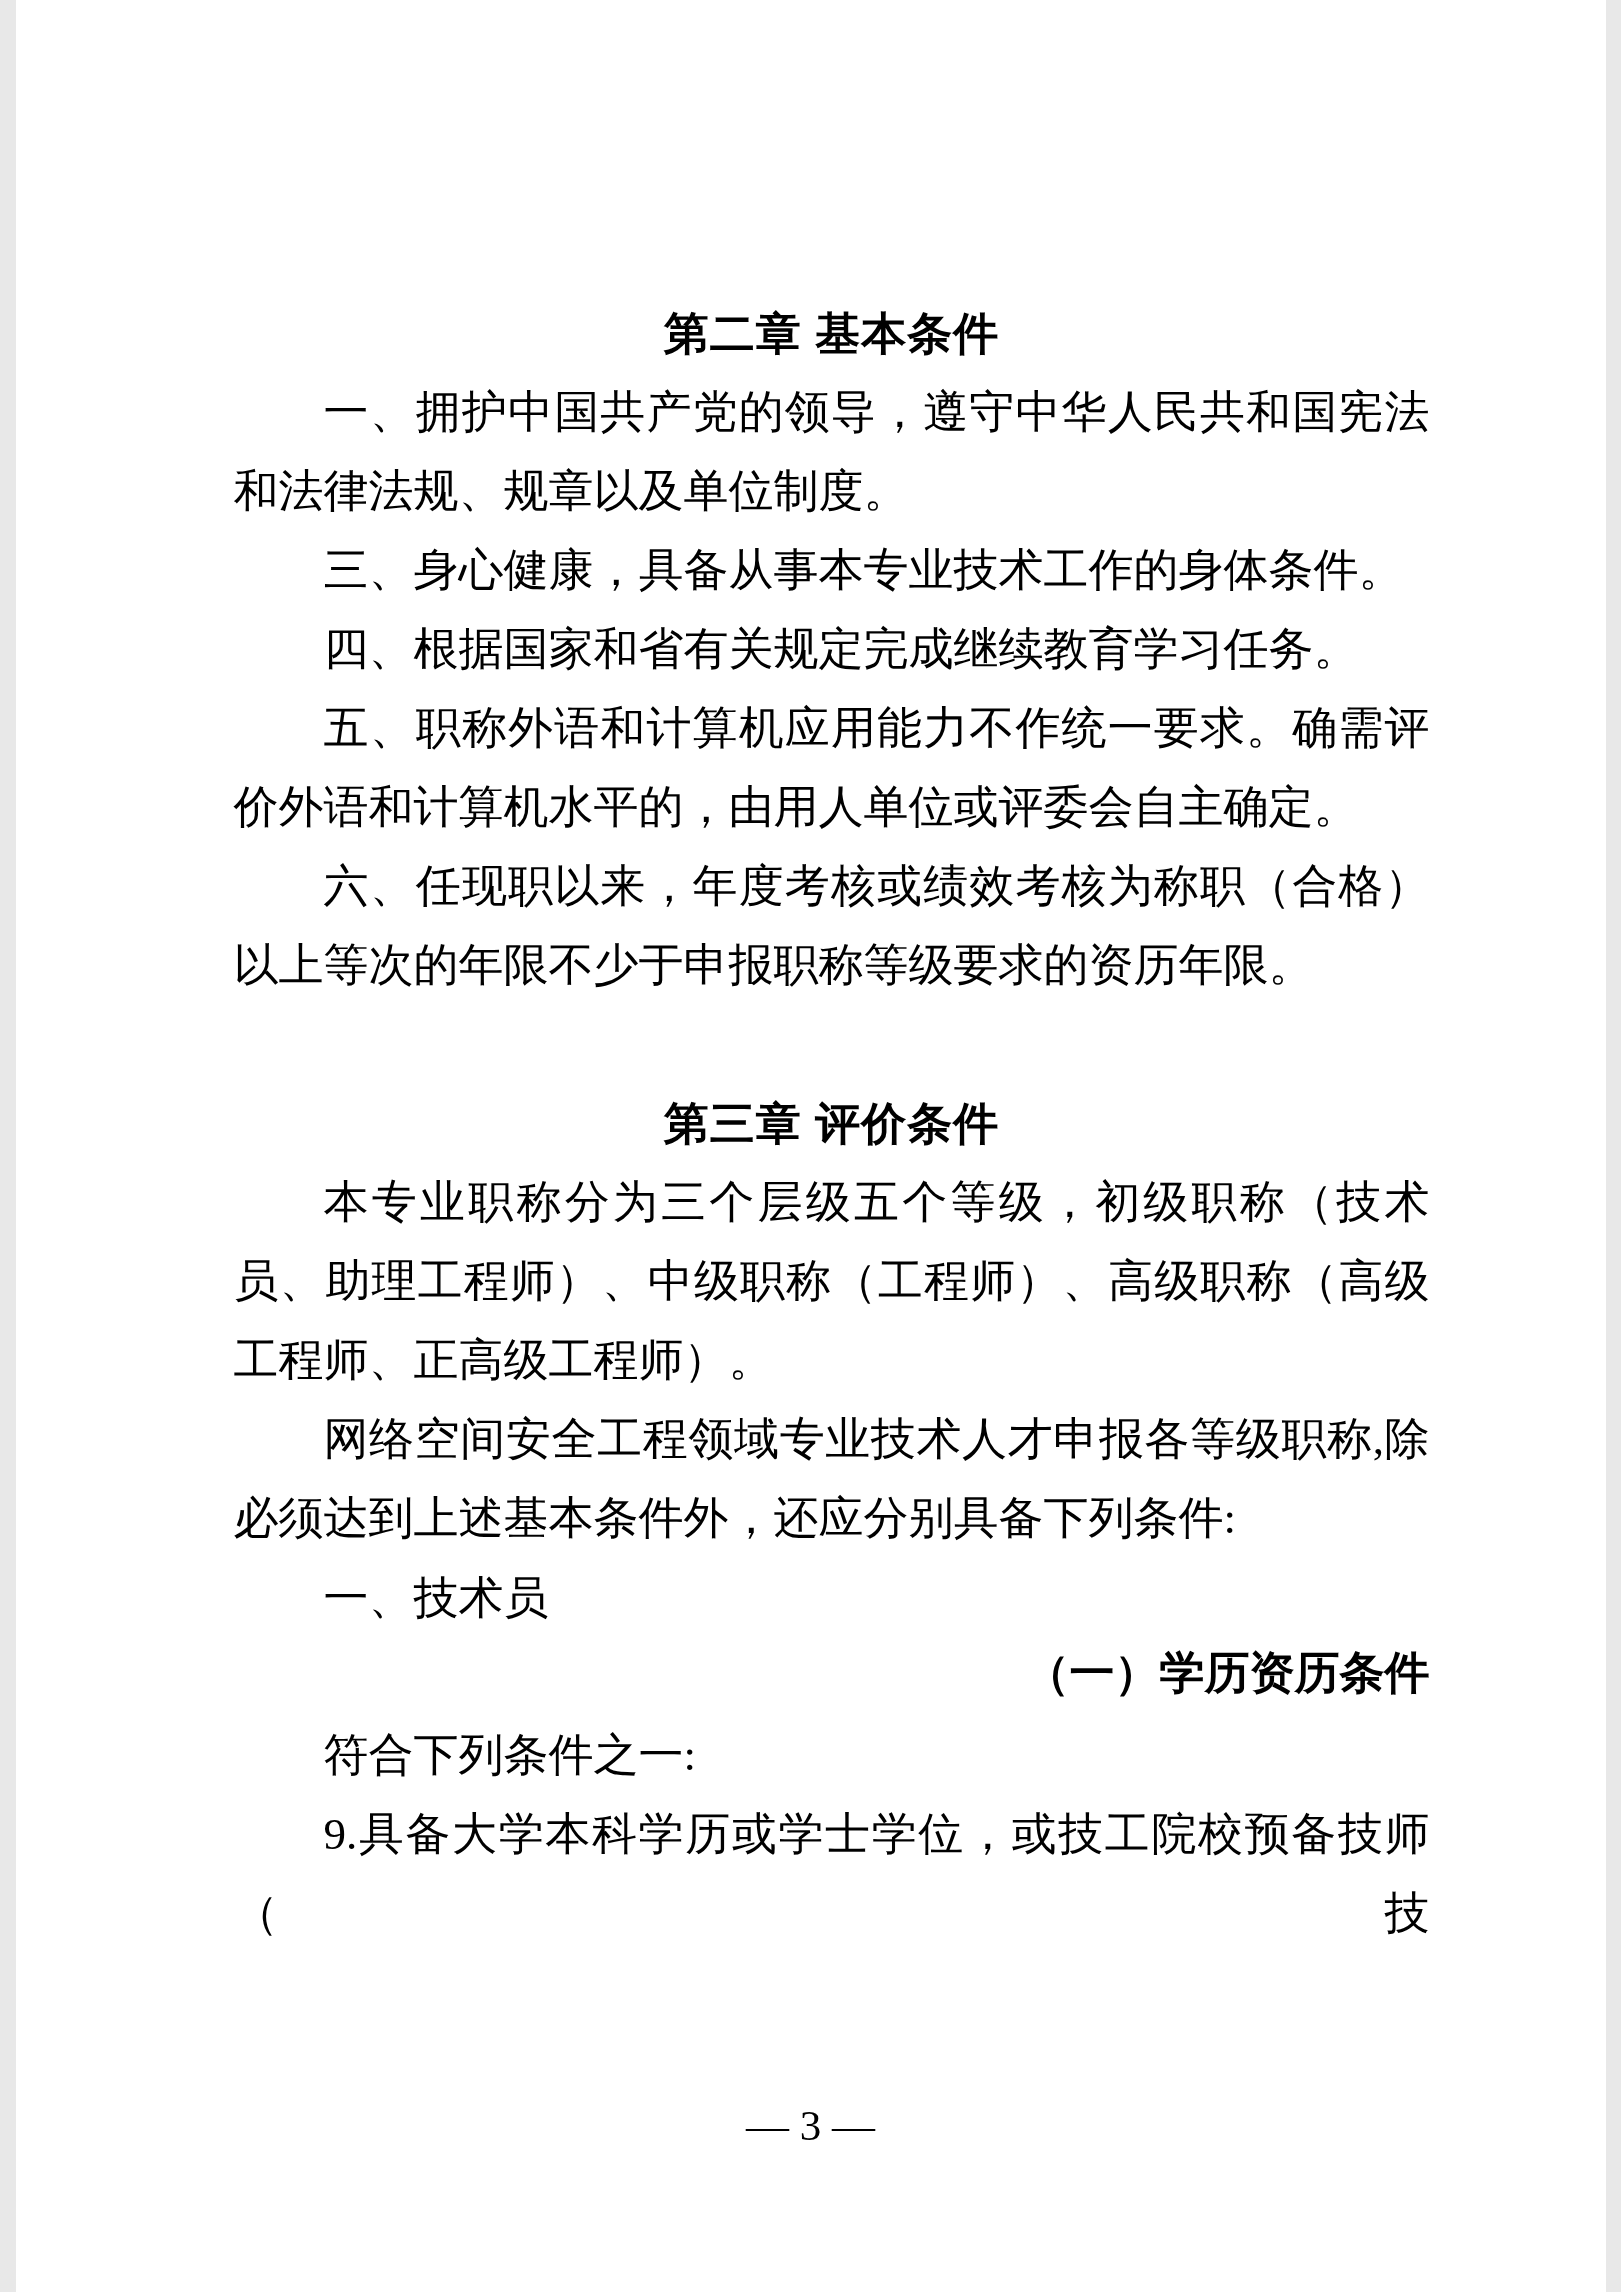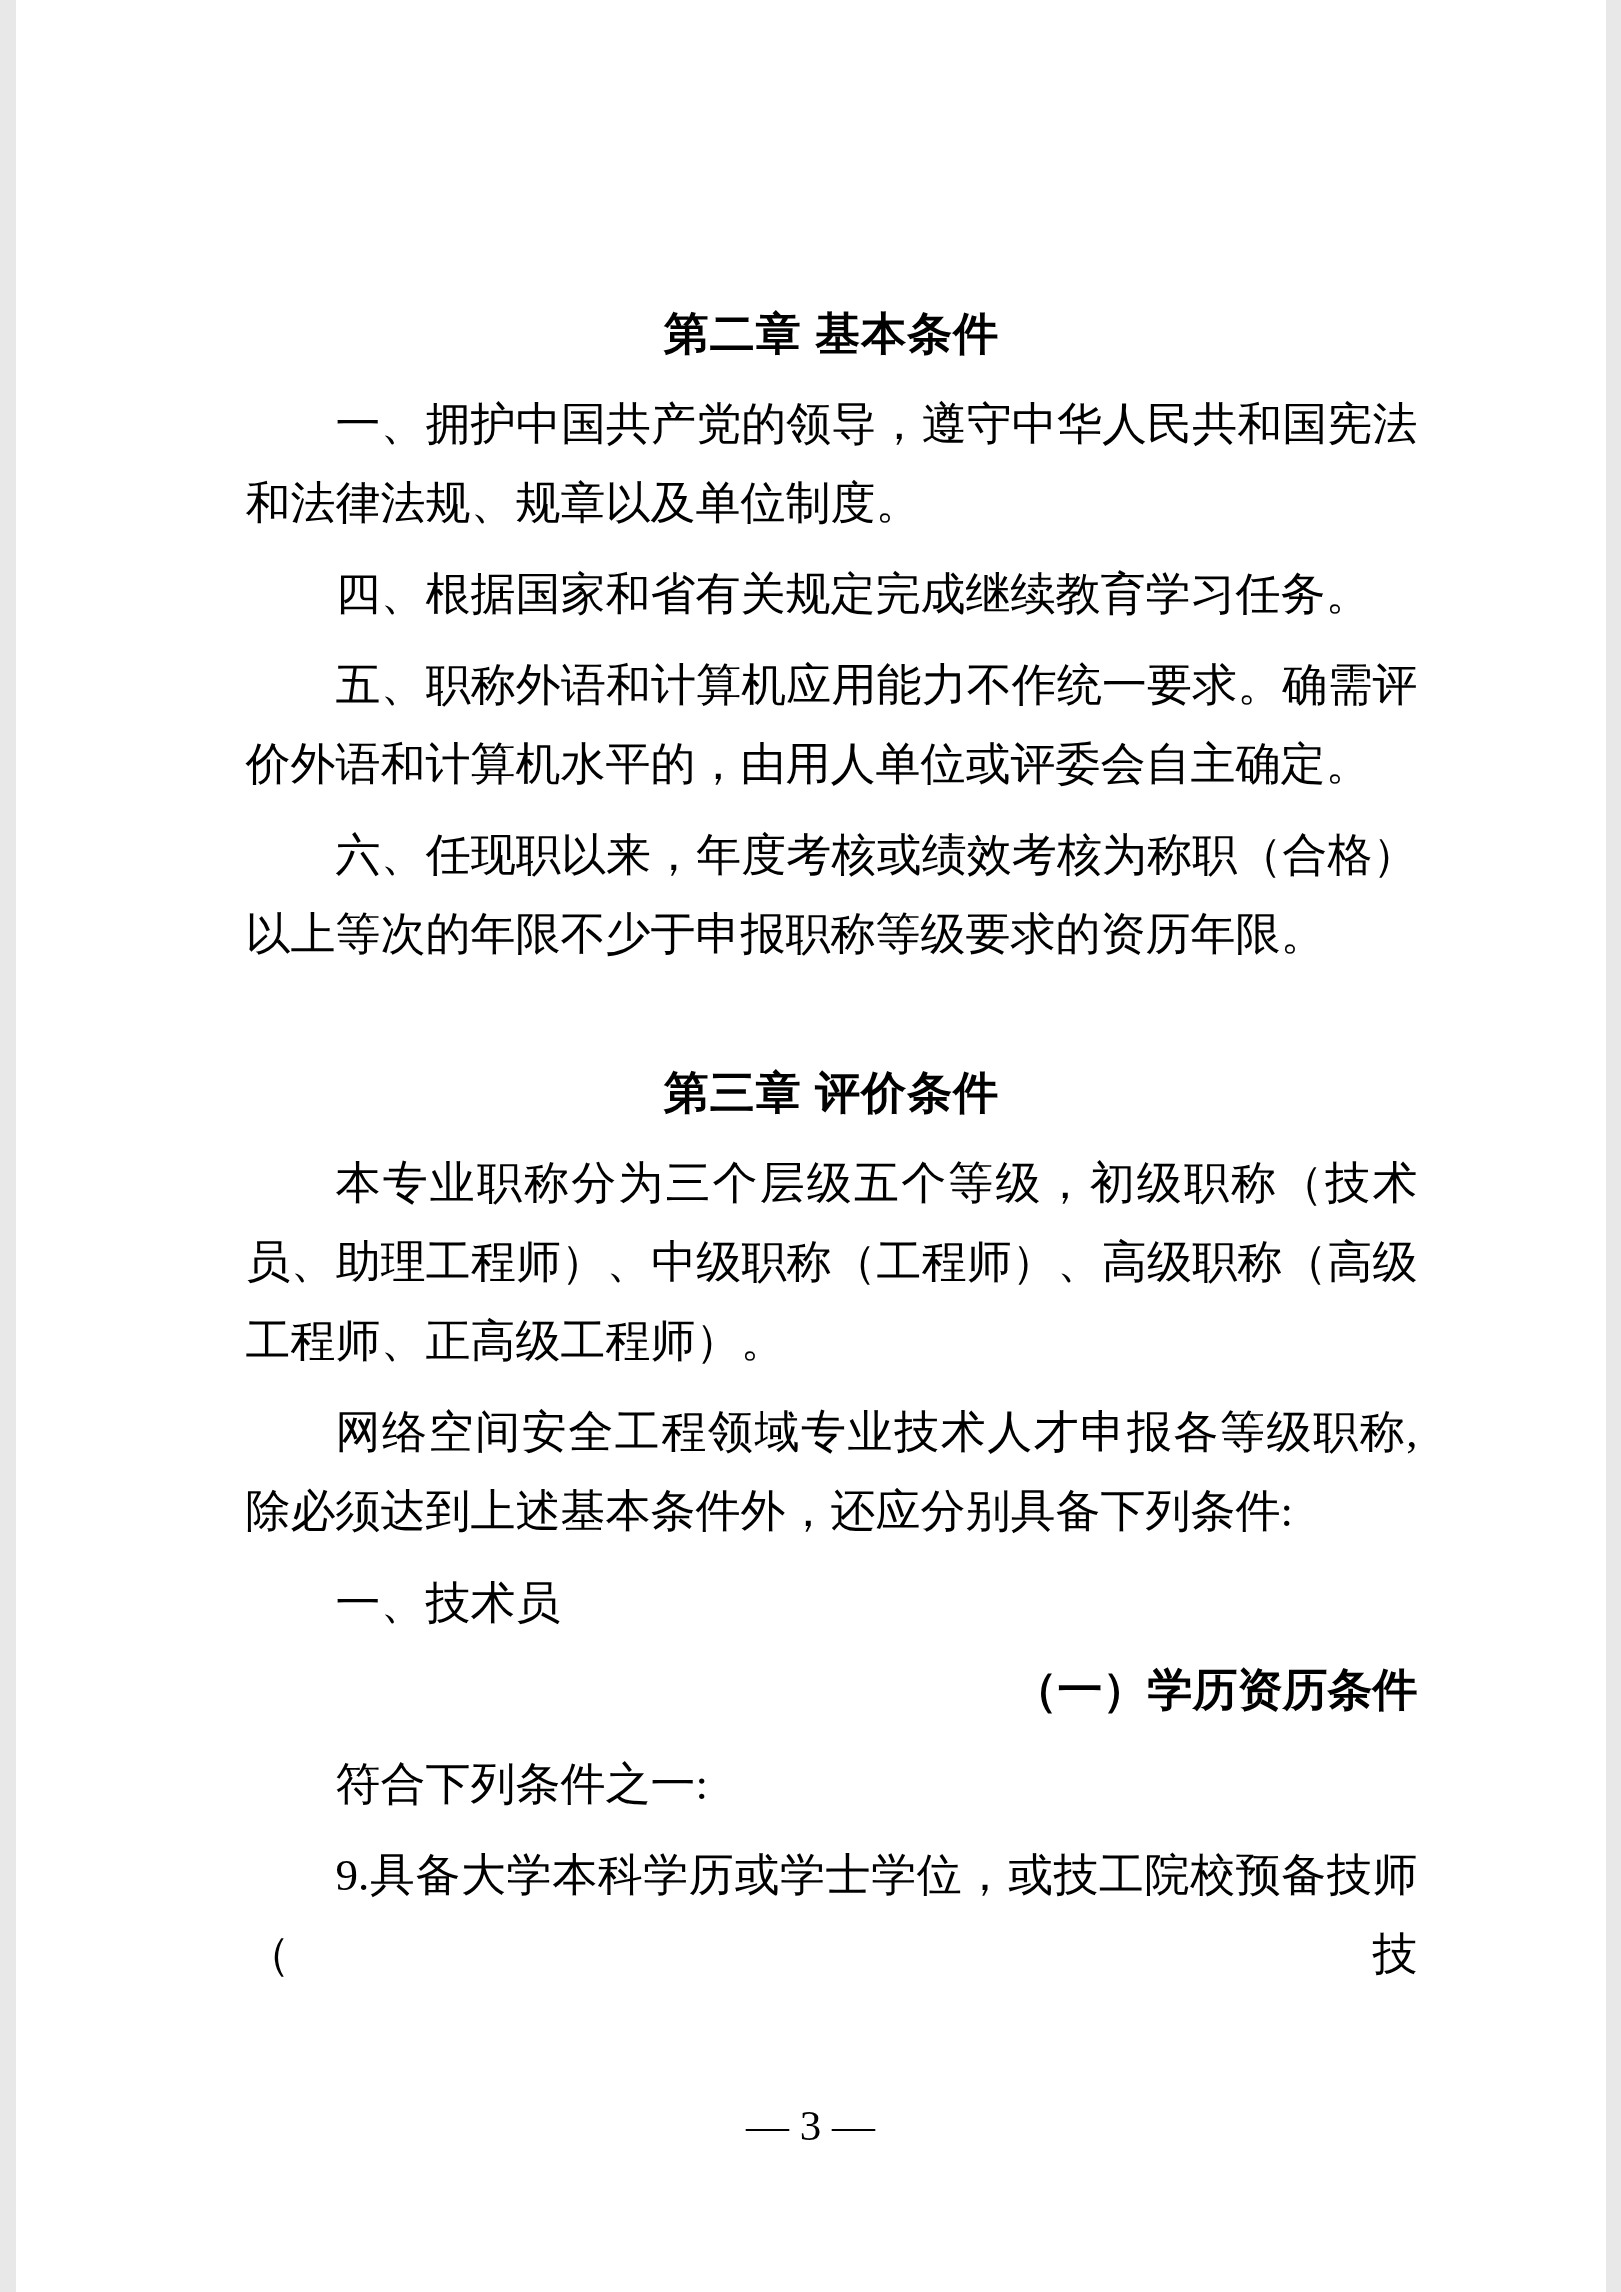--- a/index.html
+++ b/index.html
@@ -29,21 +29,21 @@
     font-weight: 700;
     font-size: 45px;
     line-height: 79px;
     text-align: center;
     letter-spacing: 1px;
   }
   .chapter-title.second {
     margin-top: 79px; 
   }
   .para {
-    margin: 12px;
+    margin: 0;
     font-size: 45px;
     line-height: 79px;
     text-align: justify;
     text-indent: 2em;
     word-break: break-all;
   }
   .para.hei {
     font-family: "Liberation Sans", sans-serif;
     font-weight: 400;
     text-align: left;
@@ -69,20 +69,21 @@
 </style>
 </head>
 <body>
 
 <div class="page">
   <div class="content">
 
     <h2 class="chapter-title">第二章 基本条件</h2>
 
     <p class="para">一、拥护中国共产党的领导，遵守中华人民共和国宪法和法律法规、规章以及单位制度。</p>
+    <p class="para">三、身心健康，具备从事本专业技术工作的身体条件。</p>
     <p class="para">四、根据国家和省有关规定完成继续教育学习任务。</p>
     <p class="para">五、职称外语和计算机应用能力不作统一要求。确需评价外语和计算机水平的，由用人单位或评委会自主确定。</p>
     <p class="para">六、任现职以来，年度考核或绩效考核为称职（合格）以上等次的年限不少于申报职称等级要求的资历年限。</p>
 
     <h2 class="chapter-title second">第三章 评价条件</h2>
 
     <p class="para">本专业职称分为三个层级五个等级，初级职称（技术员、助理工程师）、中级职称（工程师）、高级职称（高级工程师、正高级工程师）。</p>
     <p class="para">网络空间安全工程领域专业技术人才申报各等级职称,除必须达到上述基本条件外，还应分别具备下列条件:</p>
     <p class="para hei">一、技术员</p>
     <p class="para kai">（一）学历资历条件</p>

